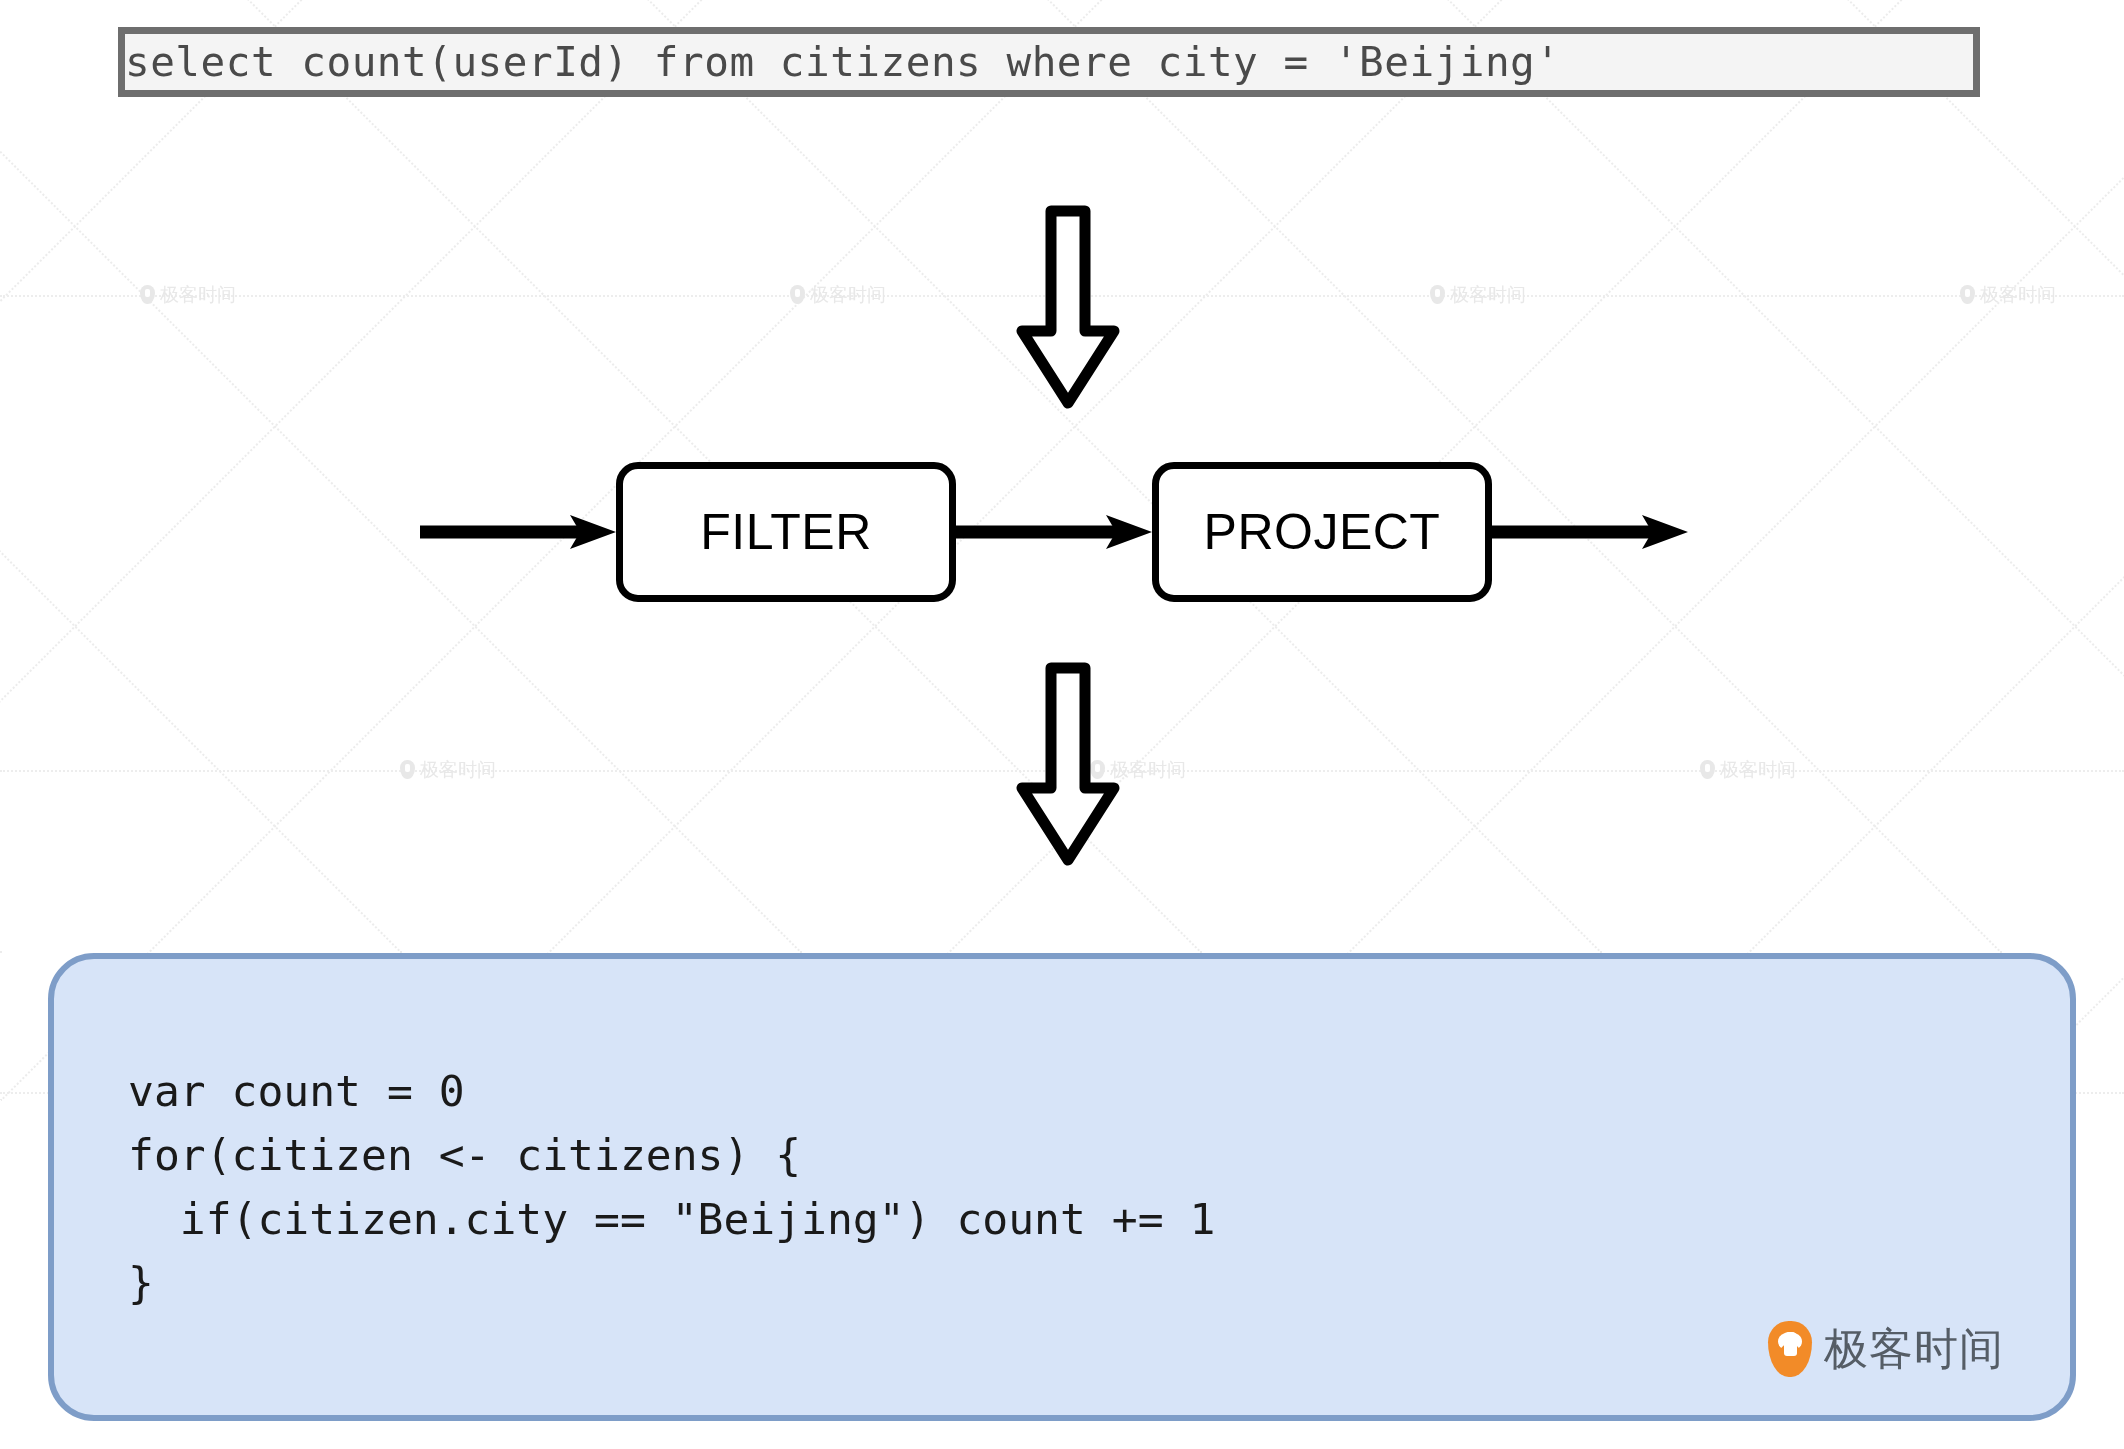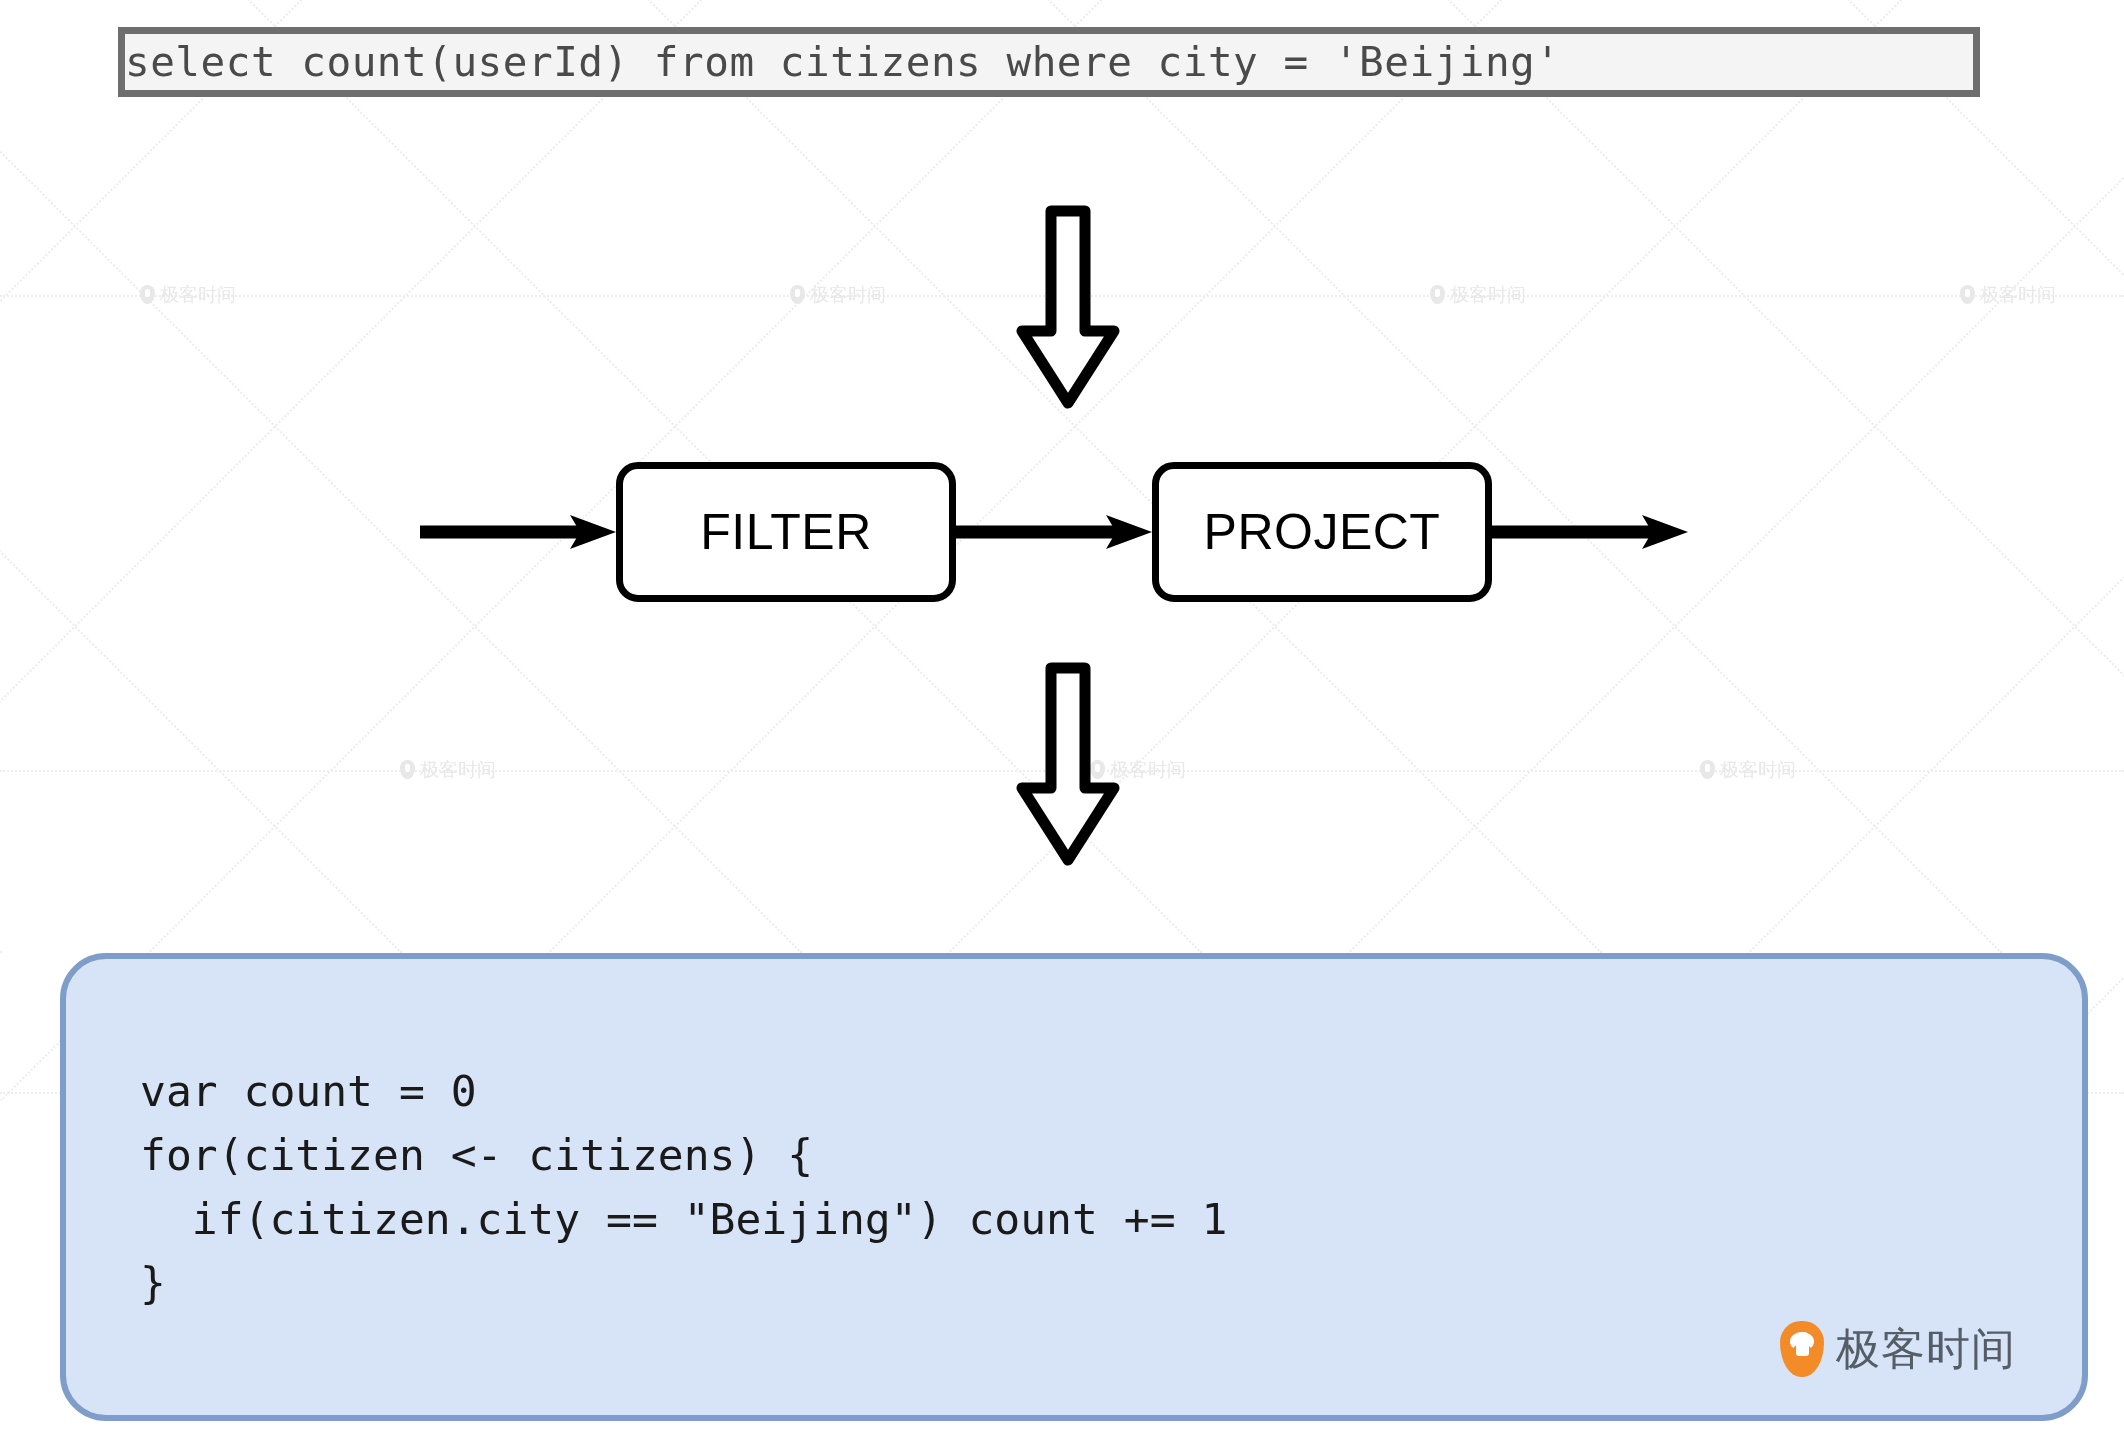--- a/index.html
+++ b/index.html
@@ -132,21 +132,20 @@
     position: absolute;
     left: 48px;
     top: 953px;
     width: 2028px;
     height: 468px;
     background: #d7e4f8;
     border: 6px solid #7e9dc8;
     border-radius: 46px;
     box-sizing: border-box;
     z-index: 2;
-    margin-left: 12px;
   }
   #code-text {
     position: absolute;
     left: 74px;
     top: 100px;
     margin: 0;
     font-family: "DejaVu Sans Mono", monospace;
     font-size: 43px;
     line-height: 64px;
     color: #1a1a1a;

